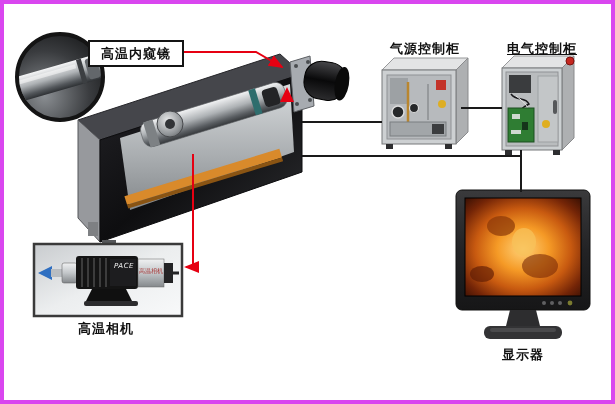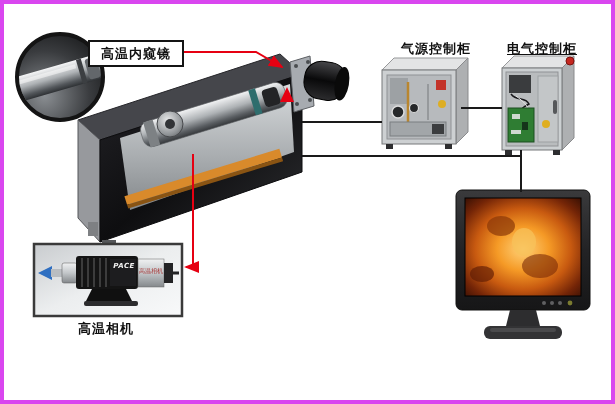--- a/index.html
+++ b/index.html
@@ -14,21 +14,21 @@
     text-align:center;letter-spacing:1px;white-space:nowrap;z-index:5;
   }
   .label-box{
     position:absolute;left:84px;top:36px;width:92px;height:23px;
     border:2px solid #141414;background:#fff;z-index:6;
     font-weight:bold;font-size:13px;color:#111;text-align:center;line-height:23px;
     letter-spacing:1px;
   }
   .brand-text{
     position:absolute;left:106px;top:258px;width:28px;z-index:6;
-    font-weight:bold;font-style:italic;font-size:7px;color:#f2f2f2;
+    font-weight:normal;font-style:italic;font-size:7px;color:#f2f2f2;
     text-align:center;letter-spacing:0.5px;
   }
   .side-text{
     position:absolute;left:134px;top:263px;width:26px;z-index:6;
     font-size:6px;color:#a63030;text-align:center;letter-spacing:0;
   }
 </style>
 </head>
 <body>
 
@@ -236,24 +236,25 @@
       <path d="M457 104 H498" stroke="#1a1a1a" stroke-width="2" fill="none"></path>
       <path d="M298 152 H517" stroke="#1a1a1a" stroke-width="2" fill="none"></path>
       <path d="M517 146 V188" stroke="#1a1a1a" stroke-width="2" fill="none"></path>
       <path d="M176 48 L252 48 L278 63" stroke="#e60012" stroke-width="2" fill="none" marker-end="url(#arrowRed)"></path>
       <path d="M189 150 L189 263 L182 263" stroke="#e60012" stroke-width="2" fill="none" marker-end="url(#arrowRed)"></path>
     </g>
   </svg>
 
   <div class="label-box">高温内窥镜</div>
 
-  <div class="label" style="left:388px;top:36px;width:88px;">气源控制柜</div>
+  <div class="label" style="left:377px;top:36px;width:88px;">气源控制柜</div>
 
   <div class="label" style="left:494px;top:36px;width:88px;text-decoration:underline;">电气控制柜</div>
 
   <div class="label" style="left:62px;top:316px;width:80px;">高温相机</div>
 
+  <div class="label" style="left:489px;top:342px;width:60px;">显示器</div>
 
   <div class="brand-text">PACE</div>
 
   <div class="side-text">高温相机</div>
 
 </div>
 
 </body></html>

